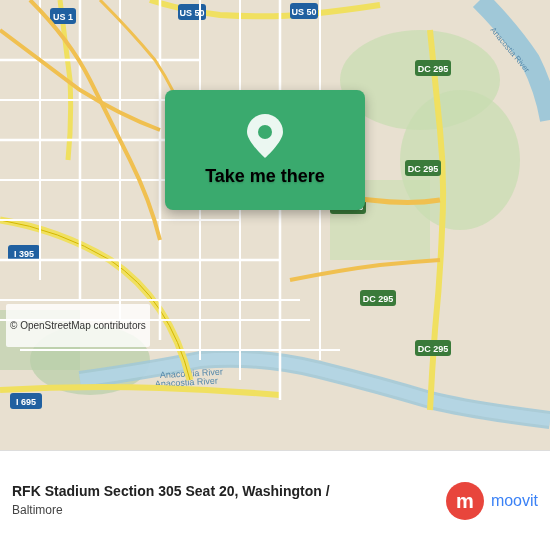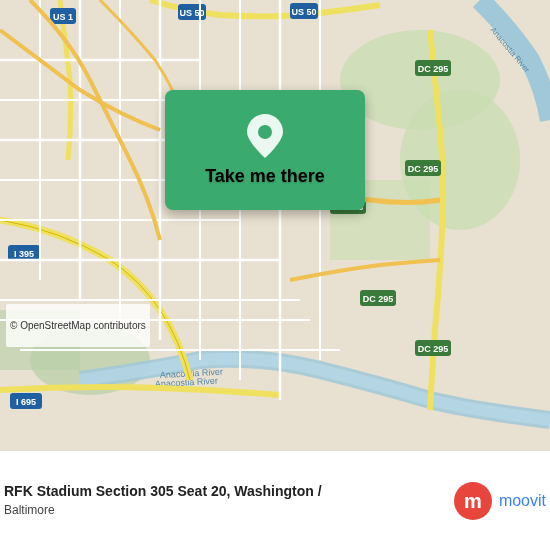--- a/index.html
+++ b/index.html
@@ -61,21 +61,21 @@
       text-shadow: 0 1px 2px rgba(0,0,0,0.2);
     }
 
     
     #footer {
       width: 550px;
       height: 100px;
       background-color: #ffffff;
       display: flex;
       align-items: center;
-      padding: 10px 4px;
+      padding: 10px 12px;
       border-top: 1px solid #ddd;
       position: relative;
     }
 
     .footer-text-block {
       flex: 1;
     }
 
     .footer-title {
       font-size: 14px;

